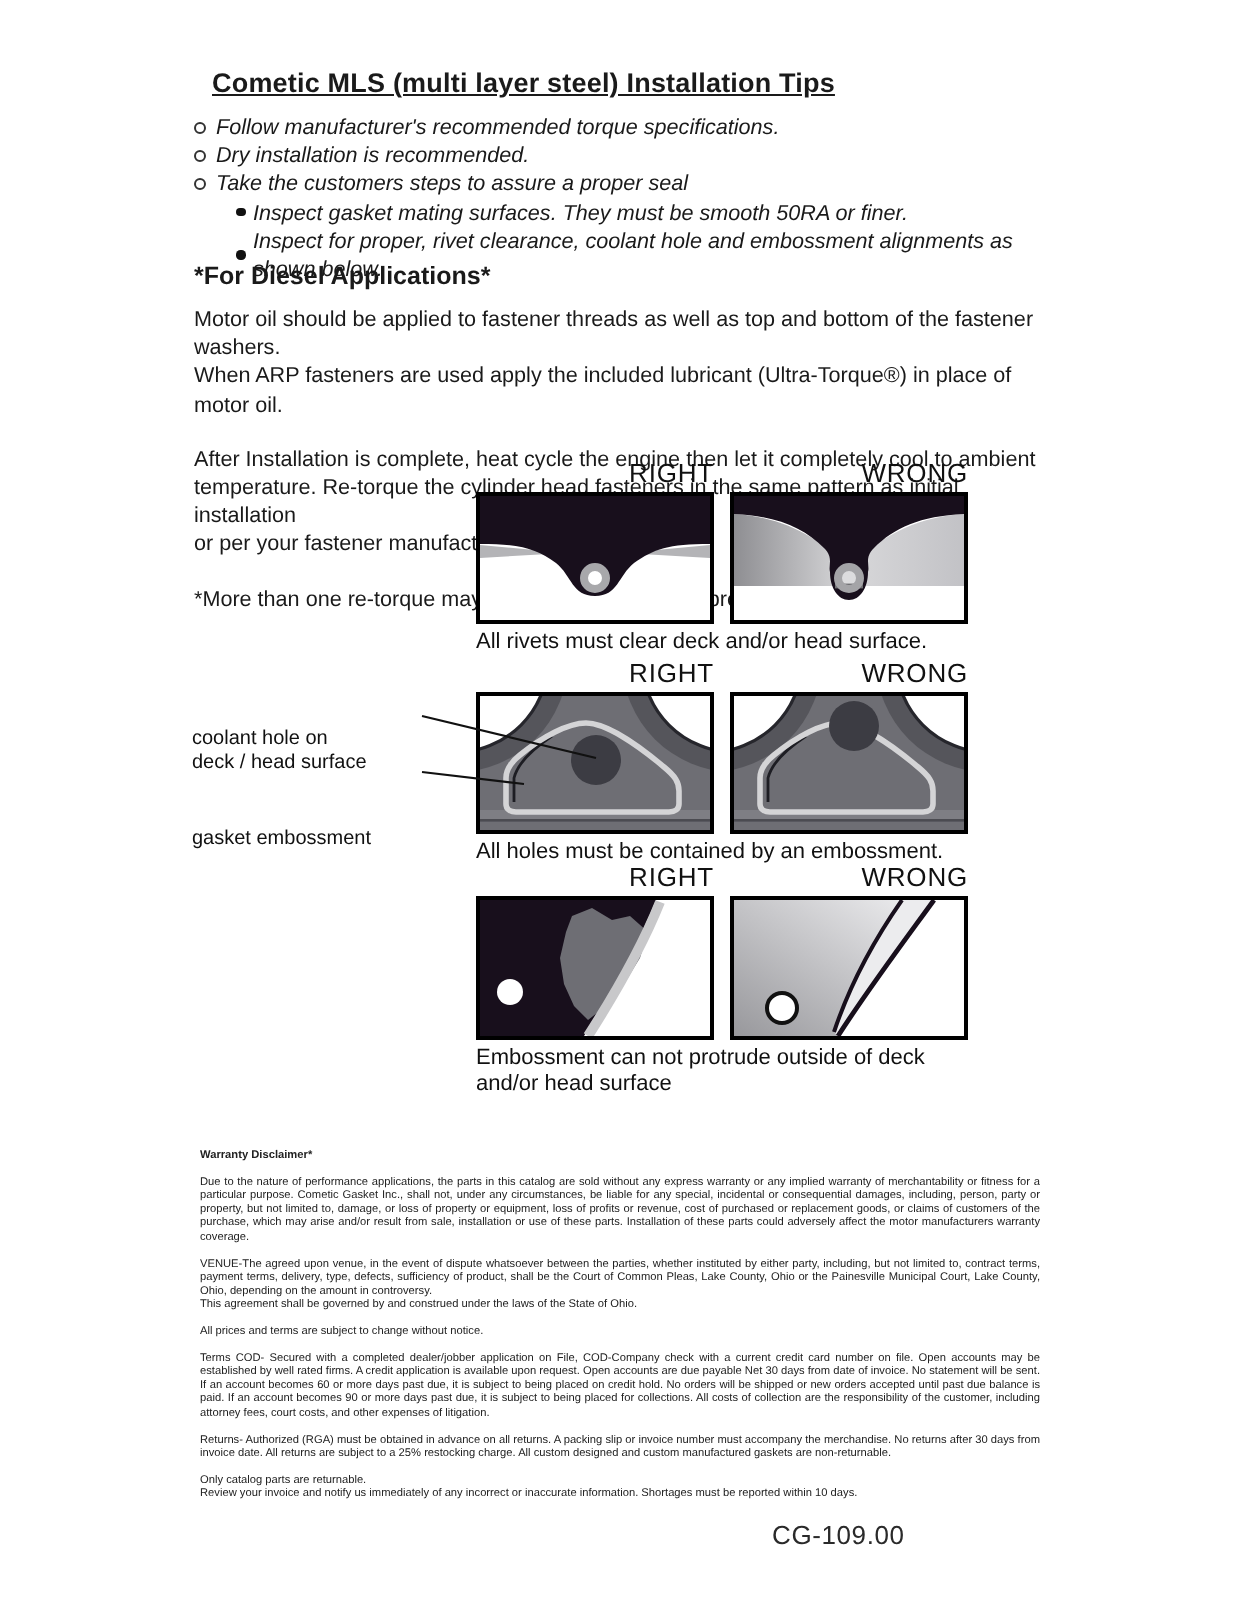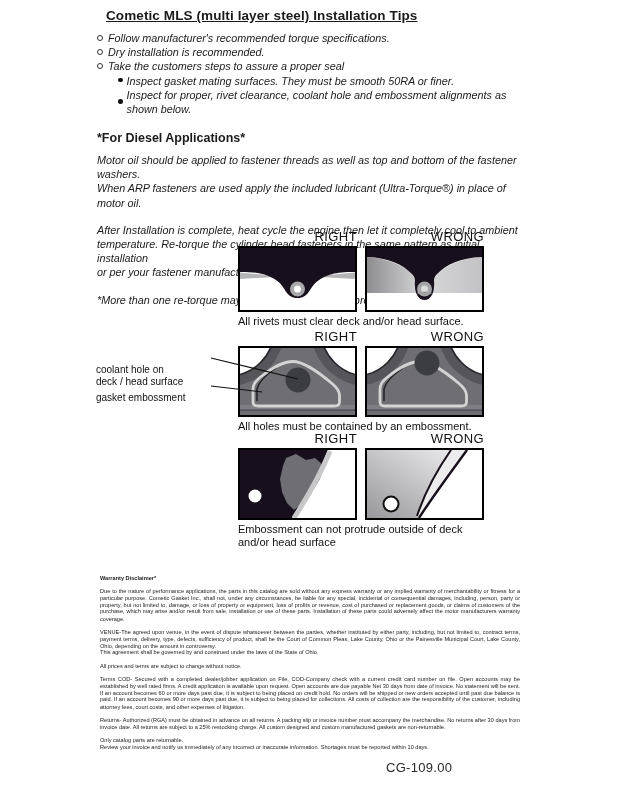--- a/index.html
+++ b/index.html
@@ -1,39 +1,39 @@
 <!DOCTYPE html>
 <html><head>
 <meta charset="utf-8">
 <style>
   html,body{margin:0;padding:0;background:#ffffff;}
   .page{position:relative;width:618px;height:800px;background:#ffffff;overflow:hidden;
         font-family:"Liberation Sans", sans-serif;color:#1a1a1a;}
   
-  .top-block{position:absolute;left:97px;top:8px;width:430px;}
+  .top-block{position:absolute;left:97px;top:34px;width:430px;}
   .doc-title{font-size:13.5px;font-weight:bold;text-decoration:underline;margin:0 0 8px 9px;letter-spacing:.1px;}
   .bullet-row{font-size:10.8px;line-height:14.2px;display:flex;align-items:baseline;font-style:italic;}
   .bullet-o{flex:0 0 auto;width:4px;height:4px;border:1px solid #333;border-radius:50%;margin:0 5px 1px 0;align-self:center;}
   .sub{margin-left:21px;}
   .bullet-f{flex:0 0 auto;width:4.5px;height:4.5px;background:#111;border-radius:50%;margin:0 4px 1px 0;align-self:center;}
   
   .diesel-block{position:absolute;left:97px;top:115px;width:430px;}
   .diesel-head{font-size:12.5px;font-weight:bold;margin:16px 0 8px 0;}
-  .diesel-block p{font-size:10.8px;line-height:14.2px;margin:0 0 13px 0;font-style:italic;}
+  .diesel-block p{font-size:10.8px;line-height:14.2px;margin:0 0 13px 0;}
   .preline{white-space:pre-line;}
   
   .diagram{position:absolute;left:238px;width:248px;}
   .hdr-row{display:flex;gap:8px;margin-bottom:2px;}
   .hdr-cell{width:119px;text-align:right;font-size:13px;font-weight:normal;letter-spacing:.4px;color:#111;}
   .panel-row{display:flex;gap:8px;}
   .panel{display:block;border:2px solid #000;background:#fff;}
   .caption{font-size:11px;line-height:13px;margin-top:3px;color:#111;}
   
   .annot{position:absolute;left:96px;top:364px;width:114px;text-align:left;font-size:10px;line-height:11.5px;color:#111;}
-  .annot .second{margin-top:5px;}
+  .annot .second{margin-top:27px;}
   .leader-svg{position:absolute;left:210px;top:350px;}
   
   .legal{position:absolute;left:100px;top:575px;width:525px;transform:scale(.8);transform-origin:top left;
          font-size:7px;line-height:8.6px;text-align:justify;color:#222;}
   .legal .lg-head{font-weight:bold;margin:0 0 8px 0;}
   .legal p{margin:0 0 8px 0;}
   .legal p.tight{margin:0;}
   
   .footer-code{position:absolute;left:386px;top:760px;font-size:13px;letter-spacing:.3px;color:#2a2a2a;}
 </style>

